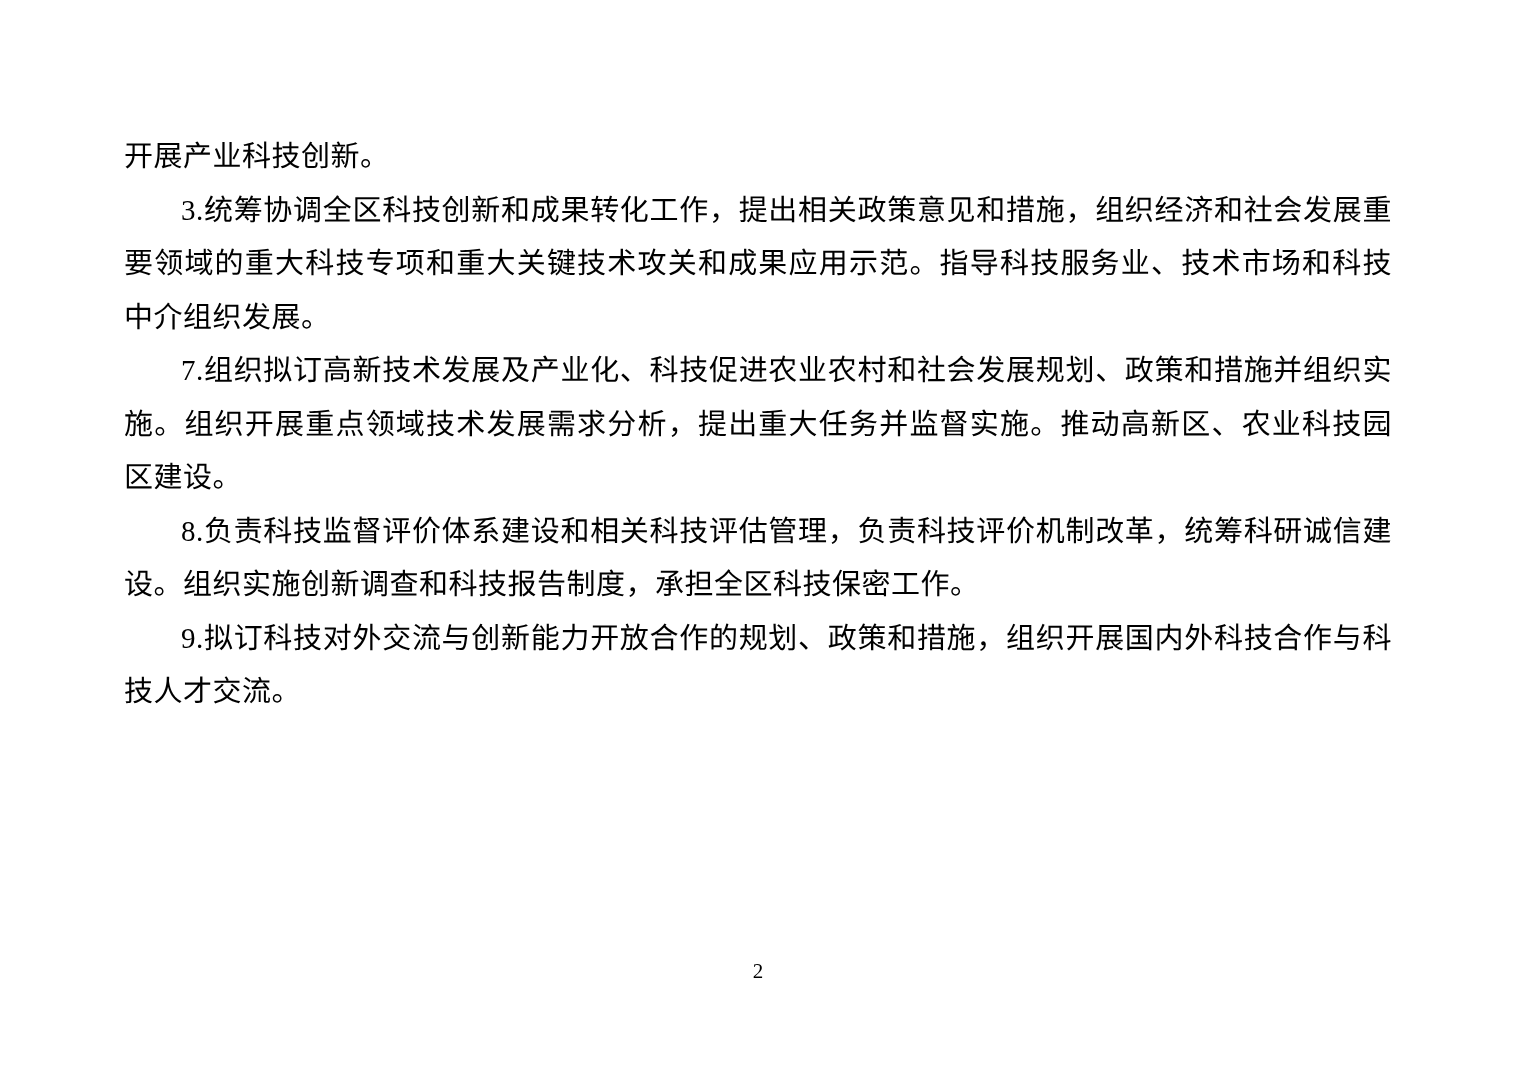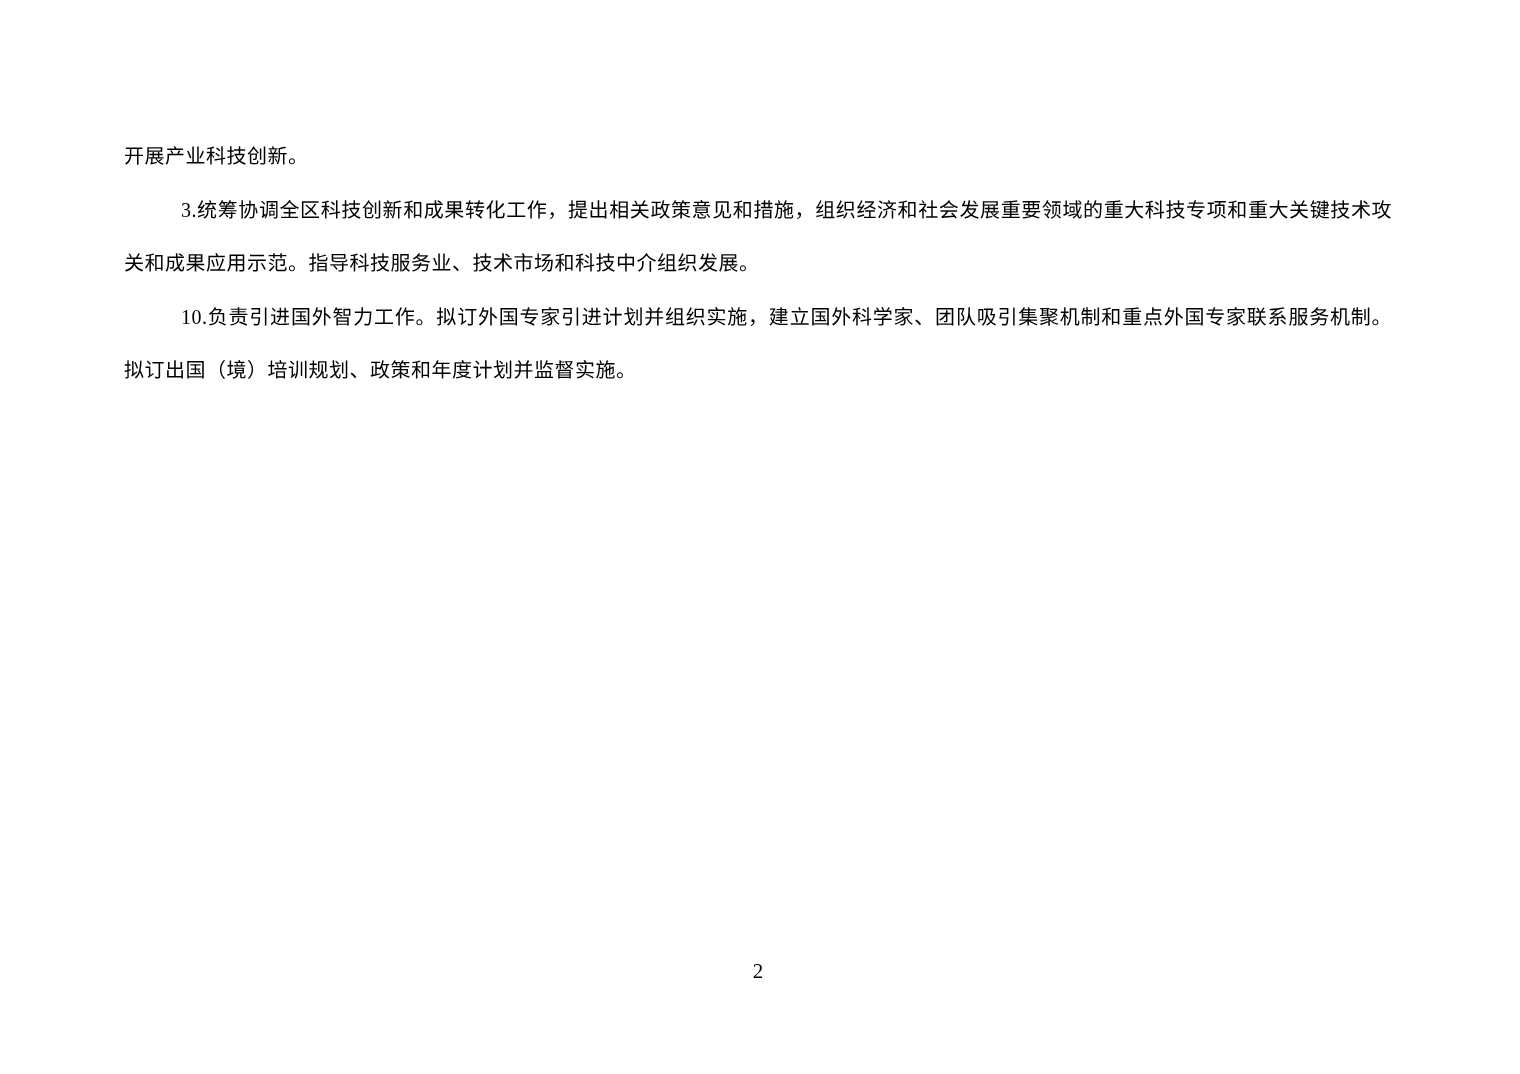--- a/index.html
+++ b/index.html
@@ -18,21 +18,21 @@
   }
   .text-block {
     position: absolute;
     left: 124px;
     top: 130px;
     width: 1268px;
   }
   .para {
     margin: 0;
     padding: 0;
-    font-size: 20px;
+    font-size: 29px;
     line-height: 53.5px;
     text-align: justify;
     text-justify: inter-ideograph;
     text-indent: 57px;
     letter-spacing: 0.5px;
     font-weight: 400;
   }
   .para.no-indent {
     text-indent: 0;
   }
@@ -47,16 +47,18 @@
     color: #000000;
   }
 </style>
 </head>
 <body>
 
 <div class="page">
   <div class="text-block">
     <p class="para no-indent">开展产业科技创新。</p>
     <p class="para">3.统筹协调全区科技创新和成果转化工作，提出相关政策意见和措施，组织经济和社会发展重要领域的重大科技专项和重大关键技术攻关和成果应用示范。指导科技服务业、技术市场和科技中介组织发展。</p>
-    <p class="para">10.负责引进国外智力工作。拟订外国专家引进计划并组织实施，建立国外科学家、团队吸引集聚机制和重点外国专家联系服务机制。拟订出国（境）培训规划、政策和年度计划并监督实施。</p>
+    <p class="para">7.组织拟订高新技术发展及产业化、科技促进农业农村和社会发展规划、政策和措施并组织实施。组织开展重点领域技术发展需求分析，提出重大任务并监督实施。推动高新区、农业科技园区建设。</p>
+    <p class="para">8.负责科技监督评价体系建设和相关科技评估管理，负责科技评价机制改革，统筹科研诚信建设。组织实施创新调查和科技报告制度，承担全区科技保密工作。</p>
+    <p class="para">9.拟订科技对外交流与创新能力开放合作的规划、政策和措施，组织开展国内外科技合作与科技人才交流。</p>
   </div>
   <div class="page-number">2</div>
 </div>
 
 </body></html>

